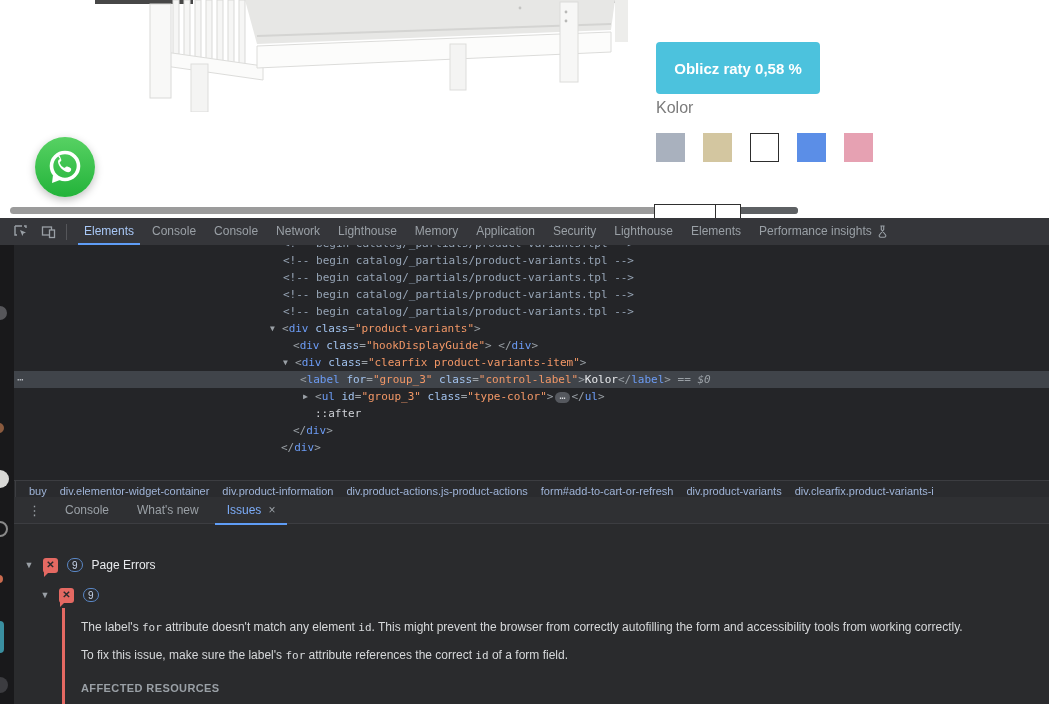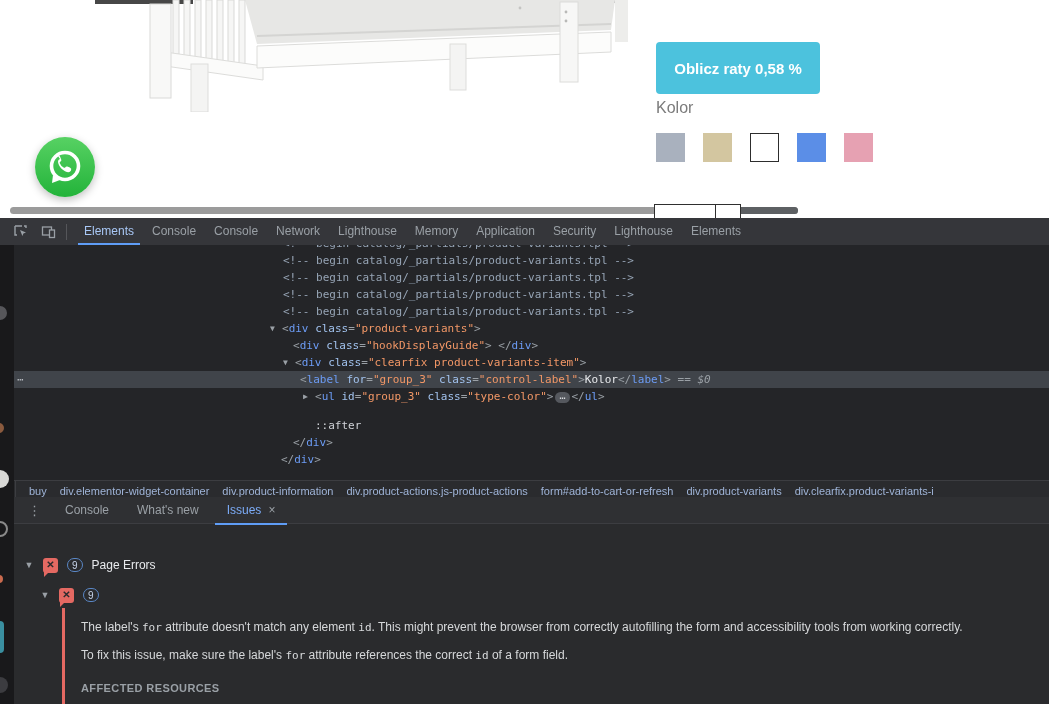--- a/index.html
+++ b/index.html
@@ -206,36 +206,44 @@
           </div>
           <div class="dt-tab">
             <span>Security</span>
           </div>
           <div class="dt-tab">
             <span>Lighthouse</span>
           </div>
           <div class="dt-tab">
             <span>Elements</span>
           </div>
+          <div class="dt-tab">
+            <span>Performance insights</span>
+            <span style="display: flex;">
+              <svg width="11" height="13" viewBox="0 0 11 13">
+                <path d="M3.4 1 h4.2 M4.3 1 v3.6 L8.6 10 a1.5 1.5 0 0 1 -1.3 2.3 H3.7 A1.5 1.5 0 0 1 2.4 10 L6.7 4.6 V1" stroke="#9aa0a6" stroke-width="1.1" fill="none"></path>
+              </svg>
+            </span>
+          </div>
         </div>
     </header>
 
     <div class="dt-code">
       <div class="code-lines">
           <div class="code-line" style="padding-left: 269px;"><span class="cm">&lt;!-- begin catalog/_partials/product-variants.tpl --&gt;</span></div>
           <div class="code-line" style="padding-left: 269px;"><span class="cm">&lt;!-- begin catalog/_partials/product-variants.tpl --&gt;</span></div>
           <div class="code-line" style="padding-left: 269px;"><span class="cm">&lt;!-- begin catalog/_partials/product-variants.tpl --&gt;</span></div>
           <div class="code-line" style="padding-left: 269px;"><span class="cm">&lt;!-- begin catalog/_partials/product-variants.tpl --&gt;</span></div>
           <div class="code-line" style="padding-left: 269px;"><span class="cm">&lt;!-- begin catalog/_partials/product-variants.tpl --&gt;</span></div>
           <div class="code-line" style="padding-left: 268px;"><span class="arrow" style="left: 256px;">▼</span><span class="br">&lt;</span><span class="tg">div</span><span class="tx"> </span><span class="an">class</span><span class="br">=</span><span class="av">"product-variants"</span><span class="br">&gt;</span></div>
           <div class="code-line" style="padding-left: 279px;"><span class="br">&lt;</span><span class="tg">div</span><span class="tx"> </span><span class="an">class</span><span class="br">=</span><span class="av">"hookDisplayGuide"</span><span class="br">&gt;</span><span class="tx"> </span><span class="br">&lt;/</span><span class="tg">div</span><span class="br">&gt;</span></div>
           <div class="code-line" style="padding-left: 281px;"><span class="arrow" style="left: 269px;">▼</span><span class="br">&lt;</span><span class="tg">div</span><span class="tx"> </span><span class="an">class</span><span class="br">=</span><span class="av">"clearfix product-variants-item"</span><span class="br">&gt;</span></div>
           <div class="code-line selected" style="padding-left: 286px;"><span class="gutter-dots">⋯</span><span class="br">&lt;</span><span class="tg">label</span><span class="tx"> </span><span class="an">for</span><span class="br">=</span><span class="av">"group_3"</span><span class="tx"> </span><span class="an">class</span><span class="br">=</span><span class="av">"control-label"</span><span class="br">&gt;</span><span class="tx">Kolor</span><span class="br">&lt;/</span><span class="tg">label</span><span class="br">&gt;</span><span class="meta"> == $0</span></div>
           <div class="code-line" style="padding-left: 301px;"><span class="arrow" style="left: 289px;">▶</span><span class="br">&lt;</span><span class="tg">ul</span><span class="tx"> </span><span class="an">id</span><span class="br">=</span><span class="av">"group_3"</span><span class="tx"> </span><span class="an">class</span><span class="br">=</span><span class="av">"type-color"</span><span class="br">&gt;</span><span class="pill">…</span><span class="br">&lt;/</span><span class="tg">ul</span><span class="br">&gt;</span></div>
-          <div class="code-line" style="padding-left: 301px; margin-top: 12px;"><span class="ps">::after</span></div>
+          <div class="code-line" style="padding-left: 301px;"><span class="ps">::after</span></div>
           <div class="code-line" style="padding-left: 279px;"><span class="br">&lt;/</span><span class="tg">div</span><span class="br">&gt;</span></div>
           <div class="code-line" style="padding-left: 267px;"><span class="br">&lt;/</span><span class="tg">div</span><span class="br">&gt;</span></div>
         </div>
     </div>
 
     <div class="dt-crumbs">
       <span class="crumb-arrow">◀</span>
       <div style="display:flex">
           <span class="crumb">buy</span>
           <span class="crumb">div.elementor-widget-container</span>

